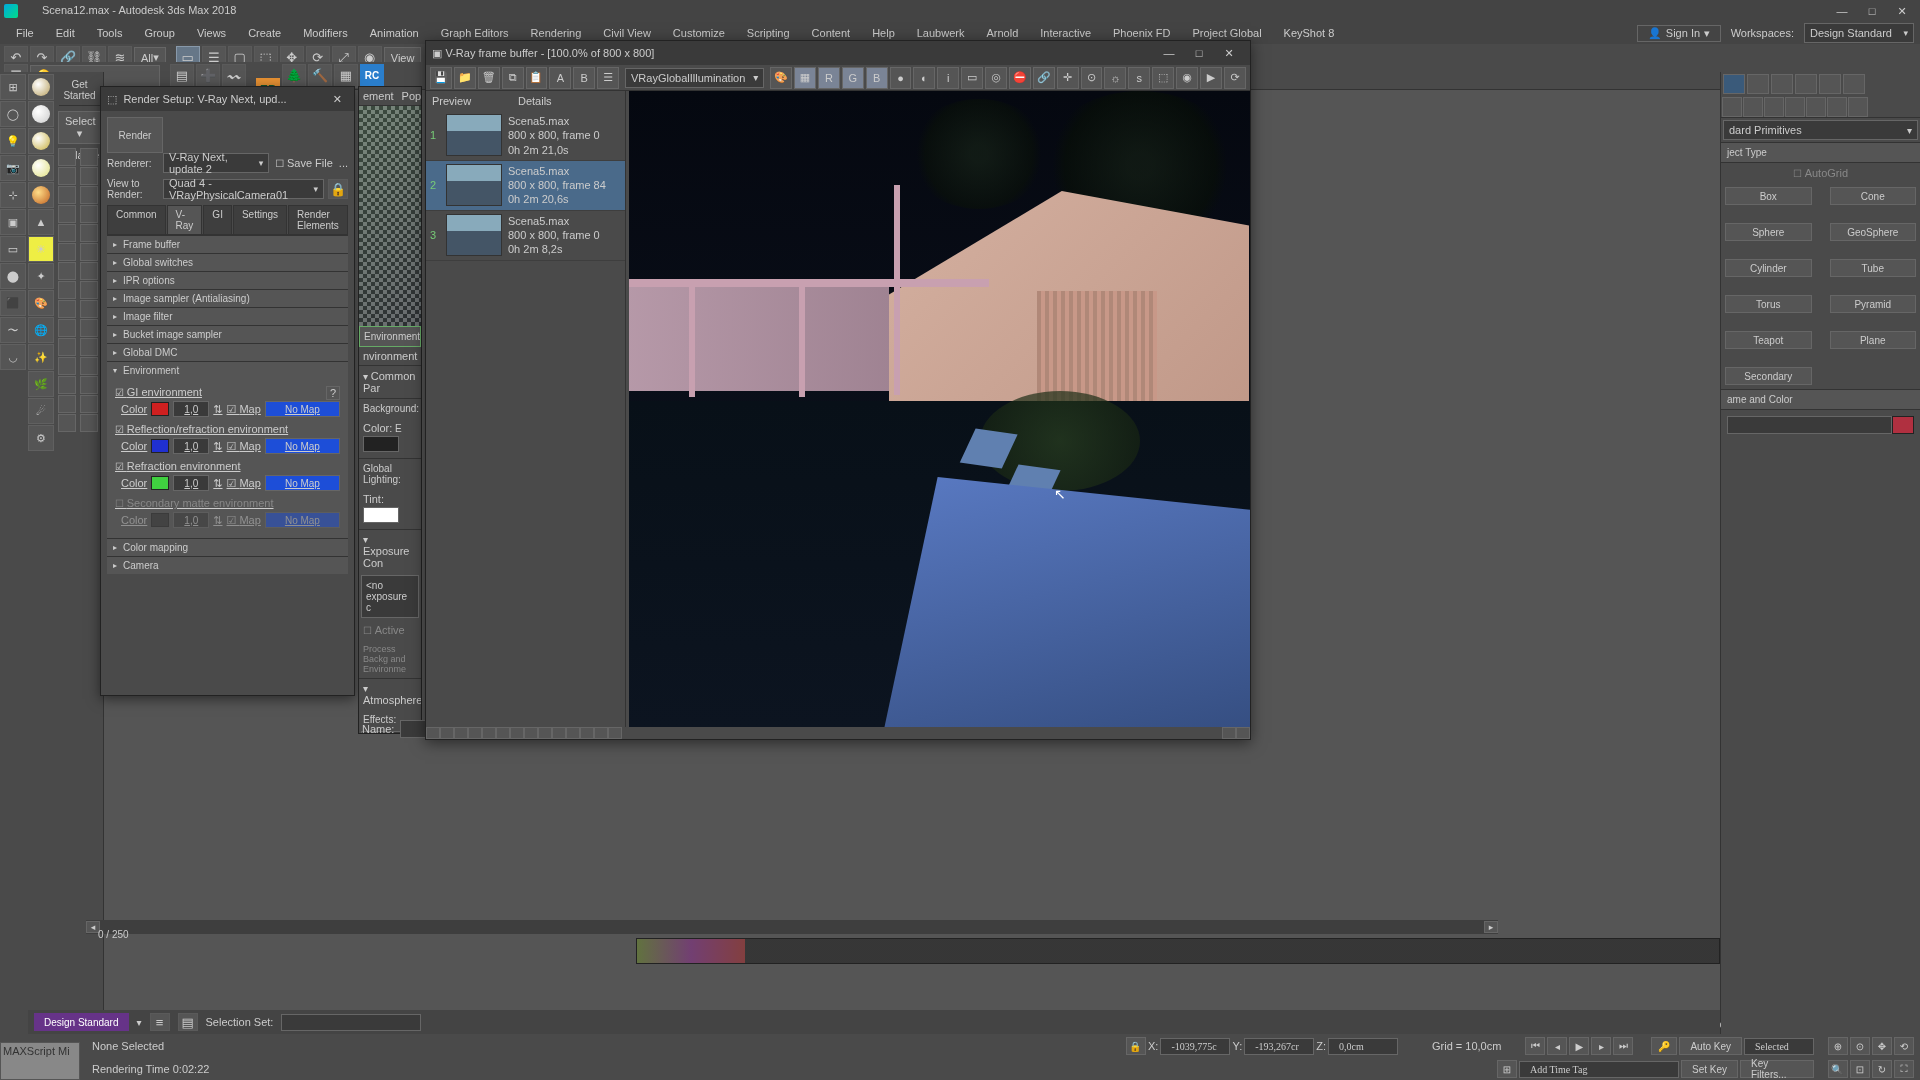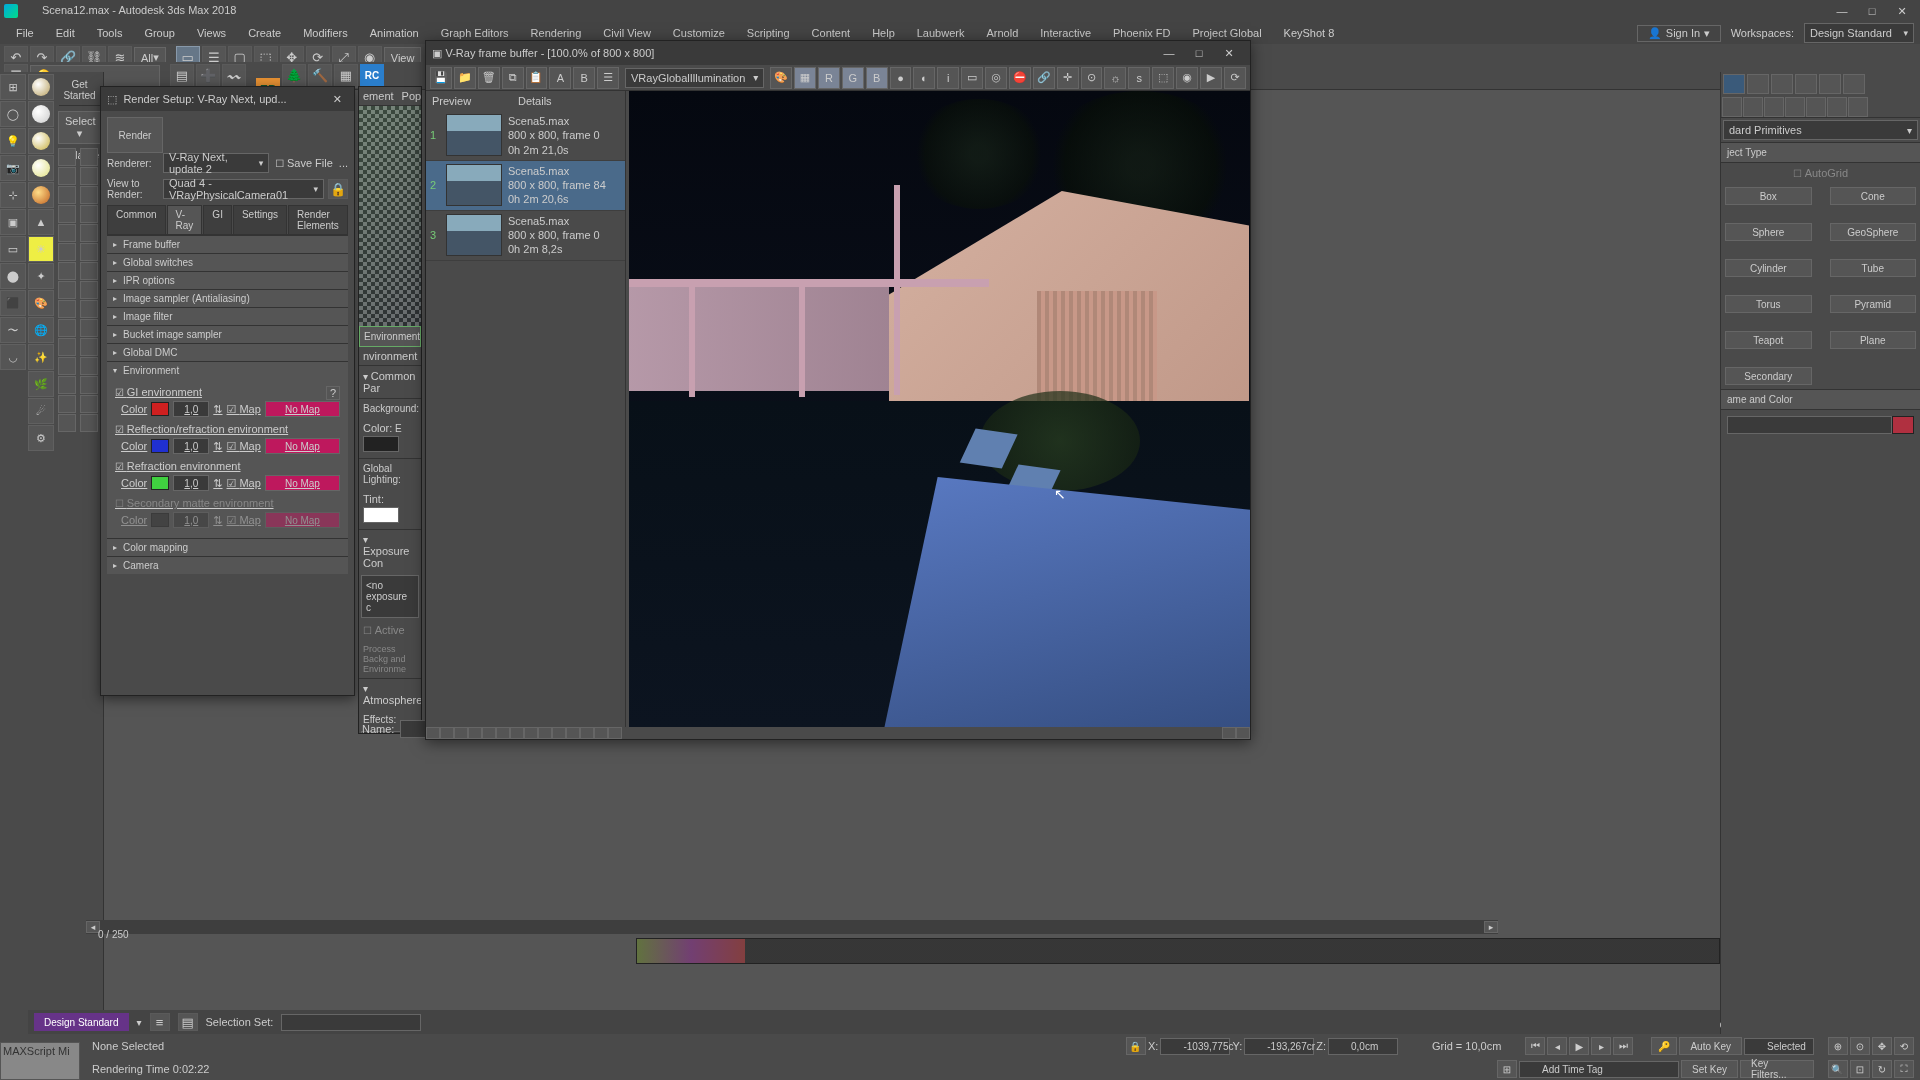--- a/index.html
+++ b/index.html
@@ -48,21 +48,21 @@
 .rs-tab.active { background: #555; }
 .rollout { border-top: 1px solid #333; }
 .rollout-h { padding: 3px 6px; background: #555; display: flex; align-items: center; gap: 6px; font-size: 10px; cursor: pointer; }
 .rollout-h::before { content: "▸"; font-size: 8px; }
 .rollout-h.open::before { content: "▾"; }
 .rollout-c { padding: 4px 8px; background: #555; text-decoration: underline; }
 .env-sub { margin: 3px 0; font-size: 10px; }
 .env-ctrl { display: flex; align-items: center; gap: 4px; margin: 2px 0 6px 6px; }
 .color-sw { width: 18px; height: 14px; border: 1px solid #222; }
 .spinner { width: 36px; height: 16px; background: #3a3a3a; border: 1px solid #666; display: flex; align-items: center; justify-content: center; font-size: 10px; }
-.map-btn { flex: 1; height: 16px; background: #be185d; border: 1px solid #666; text-align: center; font-size: 10px; display: flex; align-items: center; justify-content: center; }
+.map-btn { flex: 1; height: 16px; background: #1d4ed8; border: 1px solid #666; text-align: center; font-size: 10px; display: flex; align-items: center; justify-content: center; }
 
 .env-panel { position: absolute; left: 358px; top: 86px; width: 64px; height: 648px; background: #4a4a4a; border: 1px solid #222; overflow: hidden; }
 .env-ph { height: 220px; background: repeating-conic-gradient(#333 0 25%, #888 0 50%) 0 0/8px 8px; position: relative; }
 .env-ph::after { content:""; position:absolute; inset:0; background: linear-gradient(135deg, rgba(80,130,90,.3), rgba(30,40,50,.3)); }
 .env-tab { padding: 4px; text-align: left; background: #555; border-bottom: 1px solid #333; font-size: 10px; }
 .env-sec { padding: 4px; font-size: 10px; border-top: 1px solid #333; }
 .env-sw { width: 36px; height: 16px; background: #222; border: 1px solid #666; margin: 2px 0; }
 
 .vfb { position: absolute; left: 425px; top: 40px; width: 826px; height: 700px; background: #4a4a4a; border: 1px solid #222; box-shadow: 0 3px 14px rgba(0,0,0,.5); }
 .vfb-title { height: 24px; background: #3a3a3a; display: flex; align-items: center; padding: 0 6px; }
@@ -115,21 +115,21 @@
 .bottom-strip { position: absolute; left: 0; right: 0; bottom: 0; height: 46px; background: #4a4a4a; }
 .design-std-bar { position: absolute; left: 28px; bottom: 46px; right: 200px; height: 24px; background: #444; display: flex; align-items: center; padding: 0 6px; gap: 8px; }
 .ds-btn { height: 18px; padding: 0 10px; background: #555; border: 1px solid #666; display: flex; align-items: center; font-size: 10px; }
 .timeline { position: absolute; left: 56px; right: 200px; bottom: 46px; height: 48px; }
 .time-graph { position: absolute; left: 580px; right: 0; top: -48px; height: 26px; background: #3a3a3a; border: 1px solid #222; }
 .time-graph-inner { height: 100%; background: linear-gradient(90deg, #8a4 0%, #a4a 5%, #c44 10%, #333 10%); opacity:.5; }
 .ruler { position: absolute; left: 0; right: 0; bottom: 0; height: 22px; background: #3a3a3a; display: flex; align-items: flex-end; }
 .ruler-tick { position: absolute; bottom: 0; font-size: 9px; color: #ccc; border-left: 1px solid #666; padding-left: 2px; height: 14px; }
 .status-bar { height: 24px; display: flex; align-items: center; padding: 0 6px; gap: 8px; background: #4a4a4a; }
 .status-bar2 { height: 22px; display: flex; align-items: center; padding: 0 6px; gap: 8px; background: #4a4a4a; }
-.sb-field { height: 17px; background: #3a3a3a; border: 1px solid #666; padding: 0 22px; display: flex; align-items: center; font-size: 10px; }
+.sb-field { height: 17px; background: #3a3a3a; border: 1px solid #666; padding: 0 10px; display: flex; align-items: center; font-size: 10px; font-family: Liberation Serif, serif; }
 .sb-right { margin-left: auto; display: flex; gap: 2px; align-items: center; }
 .play-btn { width: 20px; height: 18px; background: #555; border: 1px solid #666; display: flex; align-items: center; justify-content: center; font-size: 10px; }
 .maxscript-box { position: absolute; left: 0; bottom: 0; width: 80px; height: 38px; background: #888; border: 1px solid #555; font-size: 9px; padding: 2px; color: #333; }
 .frm-lbl { position: absolute; left: 68px; top: 2px; font-size: 10px; }
 .top-scrollbar { position: absolute; left: 30px; right: 222px; top: -66px; height: 14px; background: #3e3e3e; display: flex; align-items: center; }
 .top-scroll-btn { width: 14px; height: 12px; background: #555; border: 1px solid #666; font-size: 9px; display:flex; align-items:center; justify-content:center;}
 </style>
 </head>
 <body>
 

